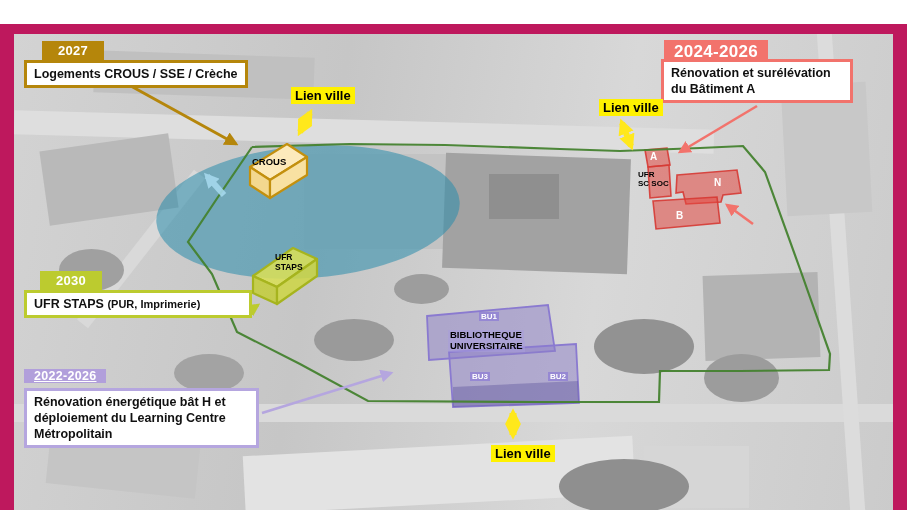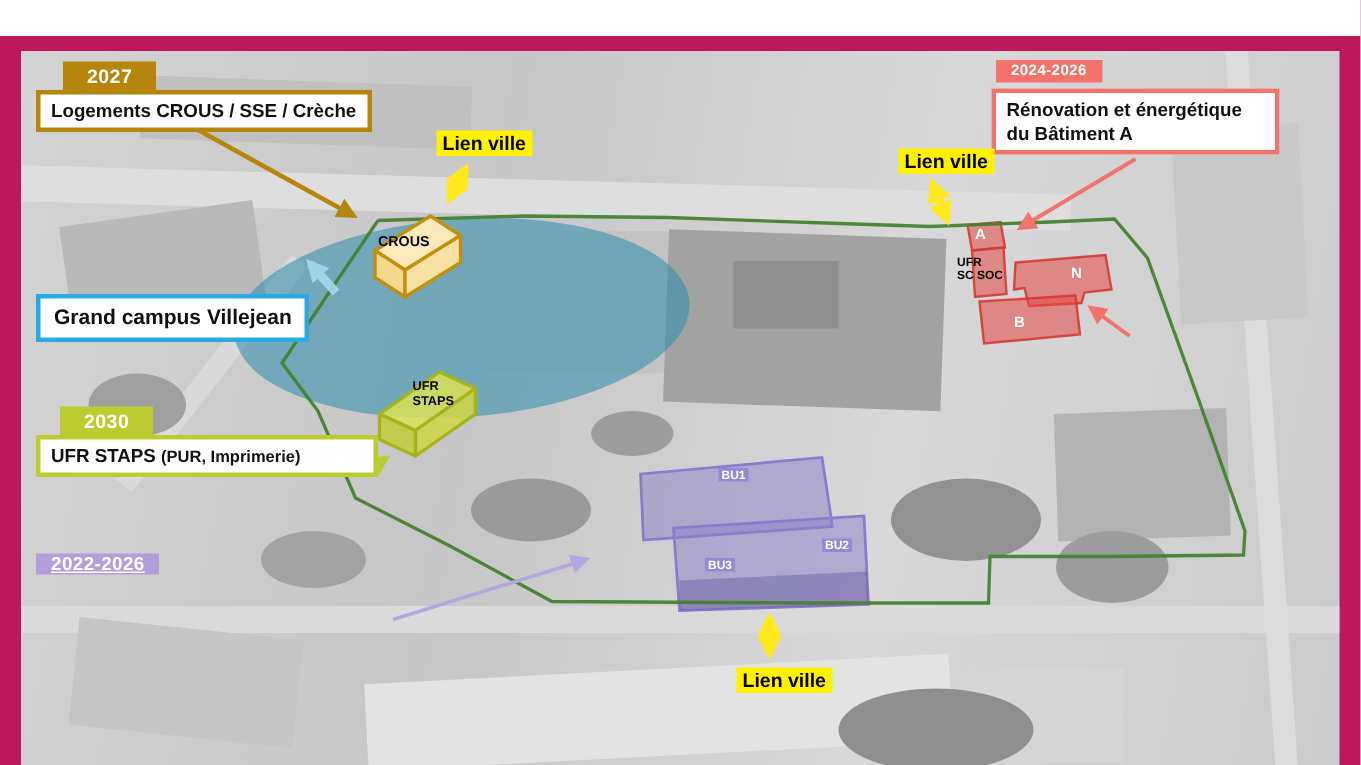--- a/index.html
+++ b/index.html
@@ -110,32 +110,32 @@
     <line x1="242" y1="292" x2="258" y2="281" stroke="#BCCB2F" stroke-width="3" marker-end="url(#ah-gy)"></line>
 
     <line x1="310" y1="89" x2="300" y2="108" stroke="#FFE81C" stroke-width="6" marker-start="url(#ah-yel)" marker-end="url(#ah-yel)"></line>
     <line x1="622" y1="99" x2="631" y2="122" stroke="#FFE81C" stroke-width="6" marker-start="url(#ah-yel)" marker-end="url(#ah-yel)"></line>
     <line x1="513" y1="389" x2="513" y2="411" stroke="#FFE81C" stroke-width="7" marker-start="url(#ah-yel)" marker-end="url(#ah-yel)"></line>
   </svg>
 
   <div class="badge" style="left:42px;top:17px;background:#B5860B;">2027</div>
   <div class="lbox" style="left:24px;top:36px;border-color:#B5860B;">Logements CROUS / SSE / Crèche</div>
 
-  <div class="lbox" style="left:24px;top:172px;border-color:#29ABE2;font-size:14px;padding:4px 9px;">Grand campus Villejean</div>
 
   <div class="badge" style="left:40px;top:247px;background:#BCCB2F;">2030</div>
   <div class="lbox" style="left:24px;top:266px;border-color:#BCCB2F;width:208px;">
     <span>UFR STAPS</span>
     <span class="it">(PUR, Imprimerie)</span>
   </div>
 
   <div class="badge" style="left:24px;top:345px;background:#B19FDB;font-size:12.5px;padding:0 10px;text-decoration:underline;">2022-2026</div>
+  <div class="lbox" style="left:24px;top:364px;border-color:#B5A6DF;width:215px;">Rénovation énergétique bât H et déploiement du Learning Centre Métropolitain</div>
 
-  <div class="badge" style="left:664px;top:16px;background:#F2736C;font-size:10px;padding:2px 10px;">2024-2026</div>
-  <div class="lbox" style="left:661px;top:35px;border-color:#F2736C;width:172px;">Rénovation et énergétique du Bâtiment A</div>
+  <div class="badge" style="left:664px;top:16px;background:#F2736C;font-size:17px;padding:2px 10px;">2024-2026</div>
+  <div class="lbox" style="left:661px;top:35px;border-color:#F2736C;width:172px;">Rénovation et surélévation du Bâtiment A</div>
 
 
   <div class="lien" style="left:291px;top:63px;">Lien ville</div>
   <div class="lien" style="left:599px;top:75px;">Lien ville</div>
   <div class="lien" style="left:491px;top:421px;">Lien ville</div>
 
   <div class="bl" style="left:252px;top:133px;width:48px;font-size:9.5px;">CROUS</div>
 
   <div class="bl" style="left:275px;top:229px;width:44px;font-size:8.5px;">
     <div>UFR</div>
@@ -144,16 +144,20 @@
 
   <div class="bl white" style="left:650px;top:127px;font-size:10px;">A</div>
   <div class="bl" style="left:638px;top:146px;width:42px;font-size:8px;">
     <div>UFR</div>
     <div>SC SOC</div>
   </div>
   <div class="bl white" style="left:714px;top:153px;font-size:10px;">N</div>
   <div class="bl white" style="left:676px;top:186px;font-size:10px;">B</div>
 
   <div class="bl white butag" style="left:479px;top:288px;font-size:8px;">BU1</div>
+  <div class="bl" style="left:448px;top:306px;width:96px;font-size:9.5px;">
+    <span class="libname">BIBLIOTHEQUE</span><br>
+    <span class="libname">UNIVERSITAIRE</span>
+  </div>
   <div class="bl white butag" style="left:470px;top:348px;font-size:8px;">BU3</div>
-  <div class="bl white butag" style="left:548px;top:335px;font-size:8px;">BU2</div>
+  <div class="bl white butag" style="left:548px;top:348px;font-size:8px;">BU2</div>
 
 </div>
 
 </body></html>

